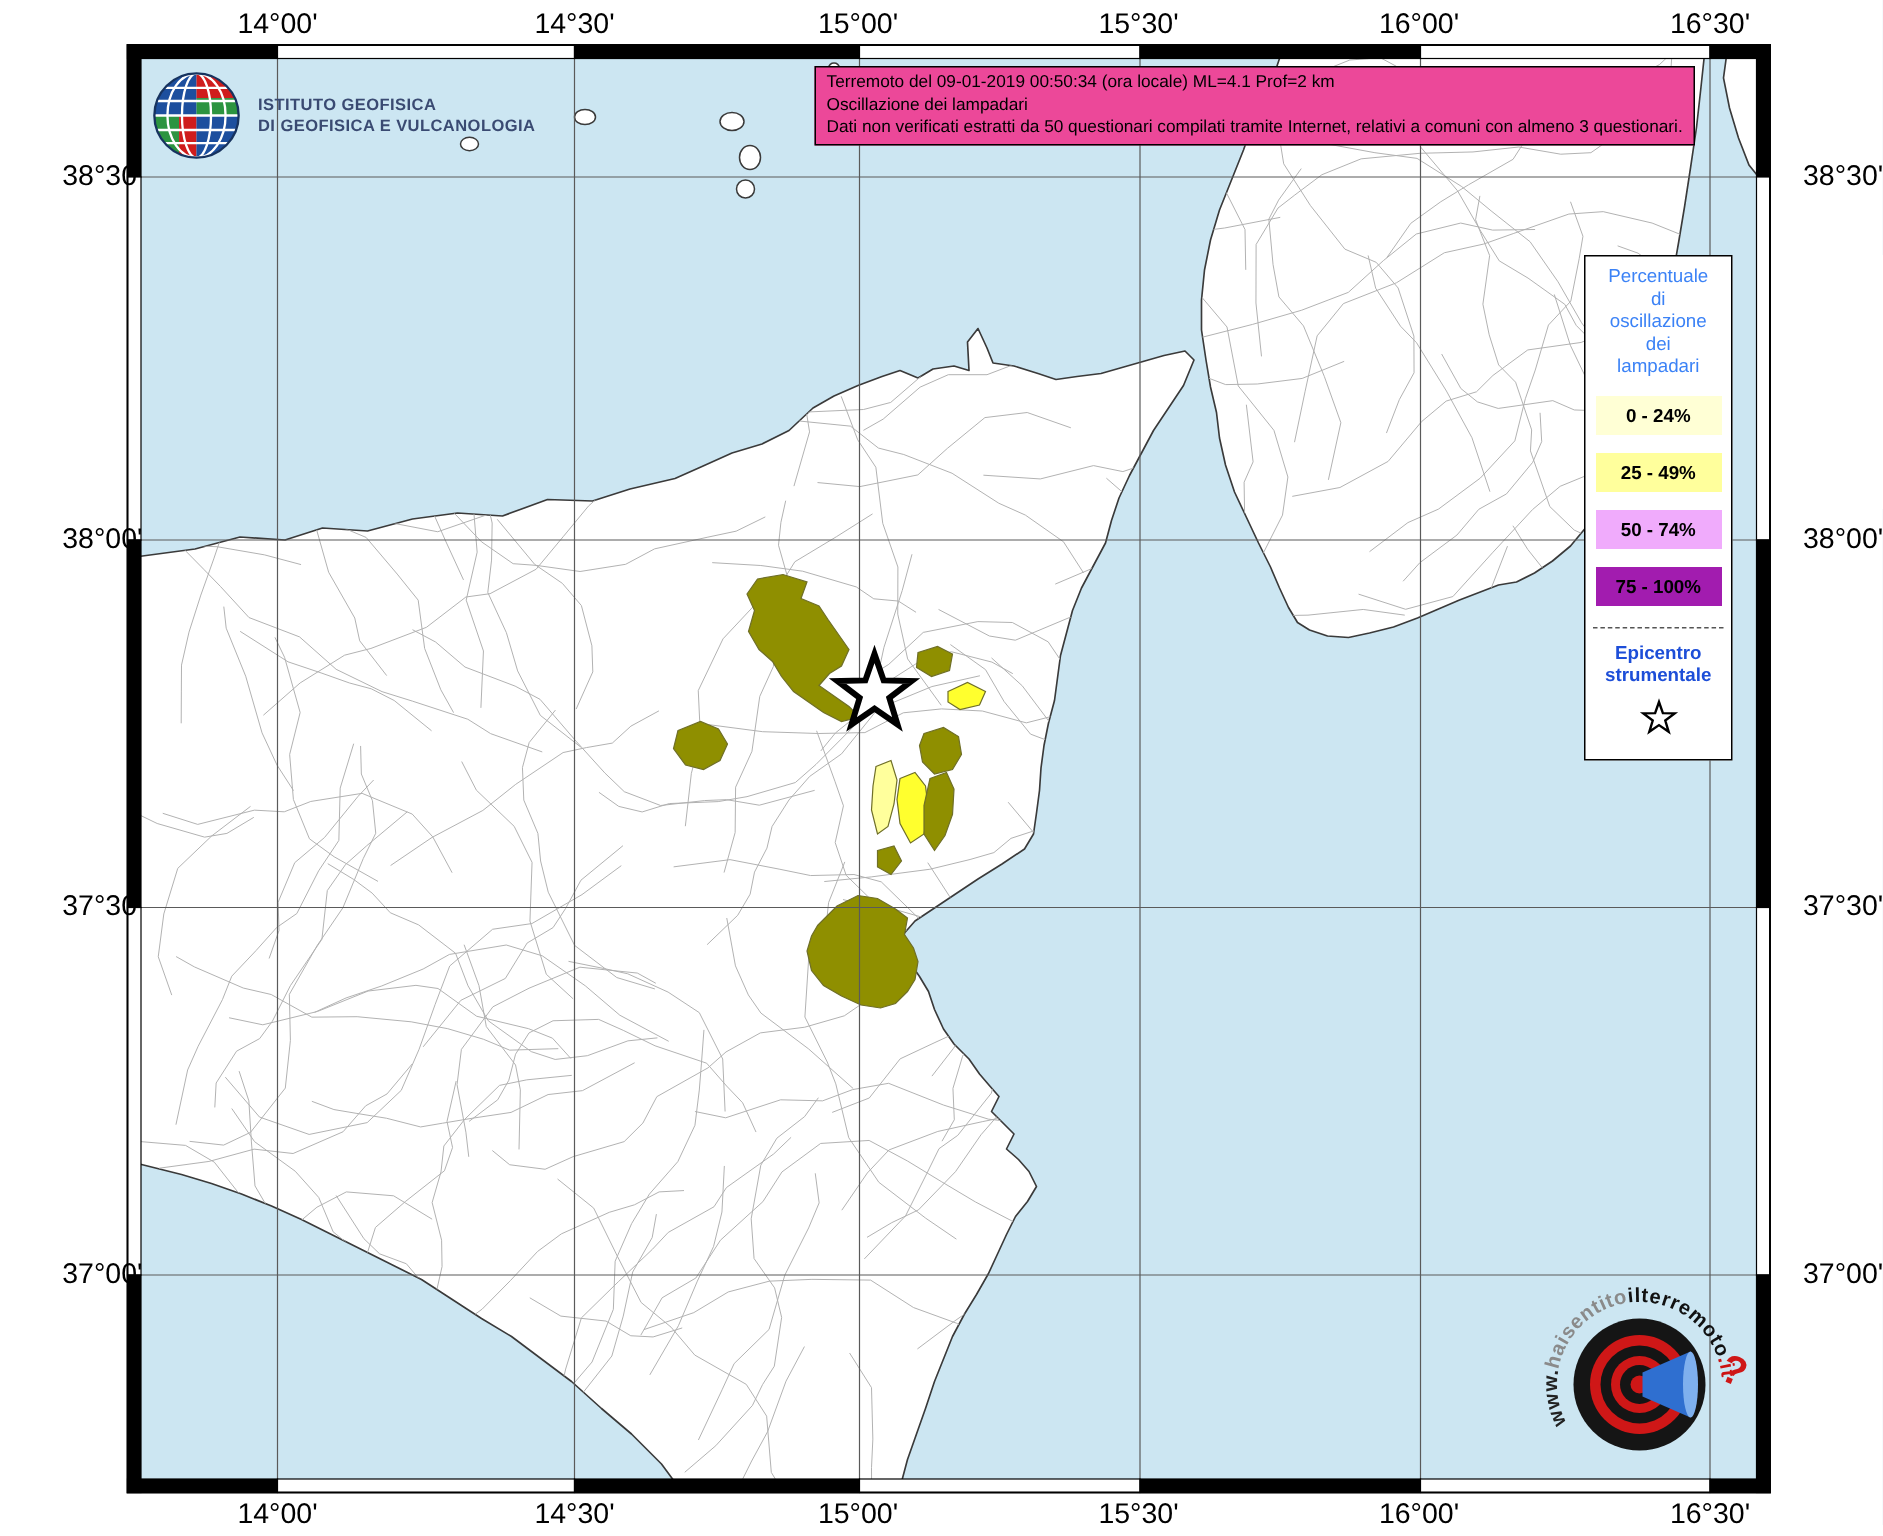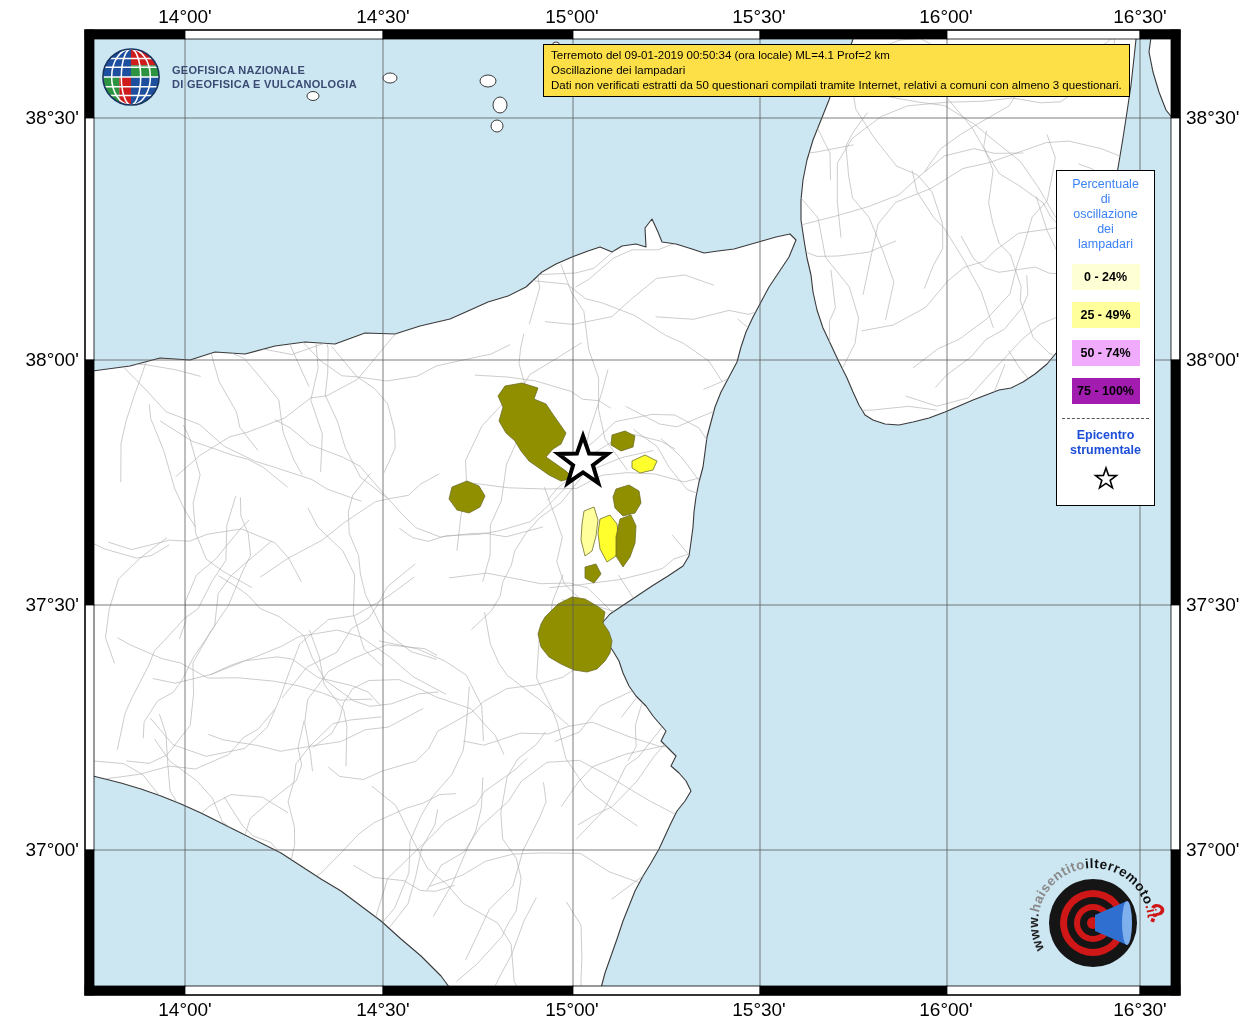--- a/index.html
+++ b/index.html
@@ -3,38 +3,38 @@
 <meta charset="utf-8">
 <style>
   html,body{margin:0;padding:0;background:#fff;}
   #stage{position:relative;width:1255px;height:1024px;background:#ffffff;
          font-family:"Liberation Sans",sans-serif;overflow:hidden;}
   #map-svg{position:absolute;left:0;top:0;z-index:1;}
 
   .lon-label{position:absolute;transform:translateX(-50%);font-size:19px;color:#000;
              white-space:nowrap;z-index:6;}
   .lat-label{position:absolute;font-size:19px;color:#000;white-space:nowrap;z-index:6;
-             transform:translateY(-50%);}
+             transform:translateY(-50%);padding-left:16px;}
   .lat-label.left{left:0;width:79px;text-align:right;}
   .lat-label.right{left:1186px;}
 
-  #info-box{position:absolute;left:543px;top:44px;background:#fde047;border:1px solid #000;
+  #info-box{position:absolute;left:543px;top:44px;background:#ec4899;border:1px solid #000;
             padding:3px 7px;font-size:11.5px;line-height:15px;color:#000;
             white-space:nowrap;z-index:7;}
 
   #ingv-logo{position:absolute;left:100px;top:46px;display:flex;align-items:center;
              gap:10px;z-index:7;}
   #ingv-logo .ingv-text{font-size:11px;font-weight:bold;color:#3a4a72;line-height:14px;
              letter-spacing:.3px;}
 
   #legend{position:absolute;left:1056px;top:170px;width:97px;background:#fff;
           border:1px solid #000;z-index:7;text-align:center;padding:6px 0 10px;}
   .legend-title{font-weight:normal;font-size:12.5px;line-height:15px;color:#3b82f6;
           white-space:pre-line;margin-bottom:2px;}
-  .legend-item{width:68px;height:26px;margin:12px auto 12px;display:flex;align-items:center;
+  .legend-item{width:84px;height:26px;margin:12px auto 12px;display:flex;align-items:center;
           justify-content:center;font-size:12.5px;font-weight:bold;color:#000;}
   .legend-sep{border-top:1px dashed #555;margin:14px 5px 9px;}
   .legend-epi-title{font-weight:bold;font-size:12.5px;line-height:15px;color:#1d4ed8;
           white-space:pre-line;}
   .legend-star{margin-top:7px;}
 
   #scale-bar{position:absolute;left:196px;top:884px;z-index:7;width:100px;}
   .sb-km{font-size:26px;color:#000;text-align:center;width:96px;}
   .sb-bar{position:relative;width:88px;height:9px;border:1px solid #000;margin:8px 0 0 4px;
           display:flex;background:#fff;}
@@ -190,21 +190,21 @@
           <line x1="2" y1="13" x2="62" y2="13"></line>
           <line x1="2" y1="22" x2="62" y2="22"></line>
           <line x1="2" y1="32" x2="62" y2="32"></line>
           <line x1="2" y1="42" x2="62" y2="42"></line>
           <line x1="2" y1="51" x2="62" y2="51"></line>
         </g>
       </g>
       <circle cx="32" cy="32" r="29" fill="none" stroke="#17335f" stroke-width="1.6"></circle>
     </svg>
     <div class="ingv-text">
-      <div>GEOFISICA NAZIONALE</div>
+      <div>ISTITUTO GEOFISICA</div>
       <div>DI GEOFISICA E VULCANOLOGIA</div>
     </div>
   </div>
 
   <div id="info-box">
     <div>Terremoto del 09-01-2019 00:50:34 (ora locale) ML=4.1 Prof=2 km</div>
     <div>Oscillazione dei lampadari</div>
     <div>Dati non verificati estratti da 50 questionari compilati tramite Internet, relativi a comuni con almeno 3 questionari.</div>
   </div>
 

